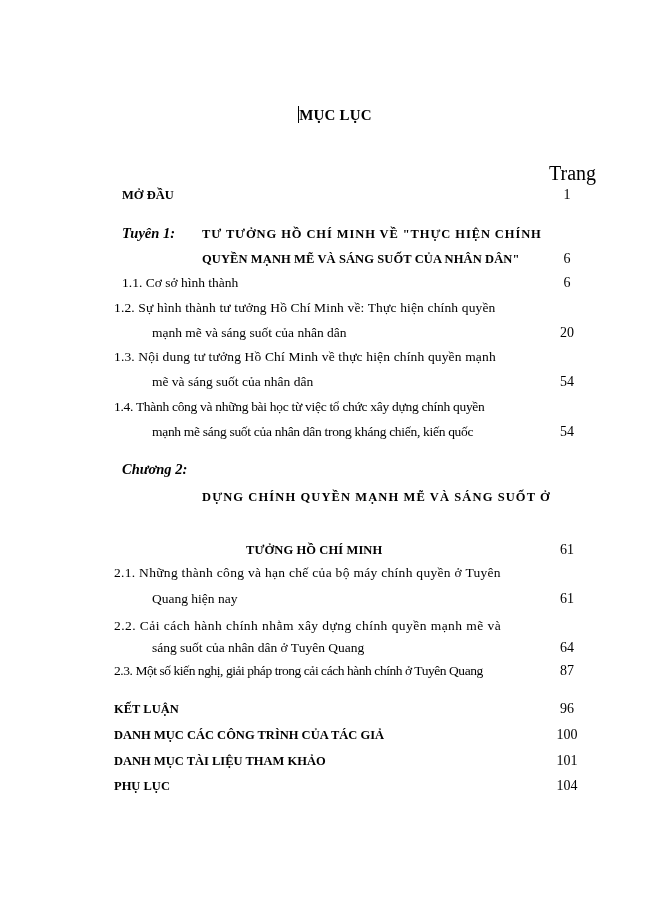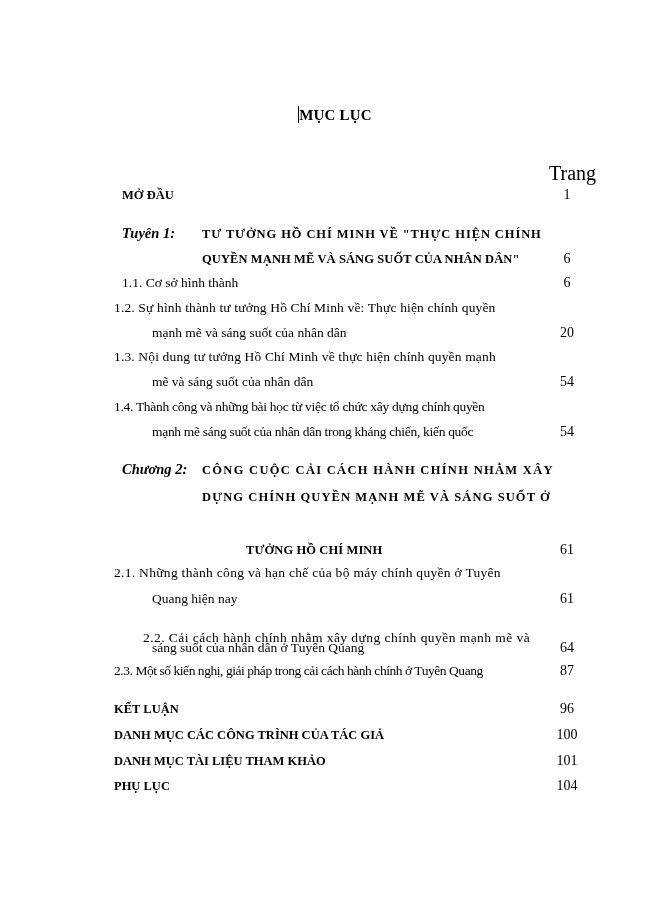--- a/index.html
+++ b/index.html
@@ -67,34 +67,33 @@
   </div>
 
   <div class="row" style="top:399px;height:46px;">
     <span class="line" style="left:-8px;top:0;letter-spacing:-0.3px;">1.4. Thành công và những bài học từ việc tổ chức xây dựng chính quyền</span>
     <span class="line" style="left:30px;top:25px;letter-spacing:-0.3px;">mạnh mẽ sáng suốt của nhân dân trong kháng chiến, kiến quốc</span>
     <span class="pg" style="top:25px;">54</span>
   </div>
 
   <div class="row" style="top:461px;height:100px;">
     <span class="line chap-label" style="left:0;top:0;">Chương 2:</span>
-    <span class="line chap-title" style="left:80px;top:2px;letter-spacing:1.3px;">CÔNG CUỘC CẢI CÁCH HÀNH CHÍNH NHẰM XÂY</span>
     <span class="line chap-title" style="left:80px;top:29px;letter-spacing:1.1px;">DỰNG CHÍNH QUYỀN MẠNH MẼ VÀ SÁNG SUỐT Ở</span>
     <span class="line chap-title" style="left:80px;top:82px;letter-spacing:0.1px;margin-left:44px;">TƯỞNG HỒ CHÍ MINH</span>
     <span class="pg" style="top:81px;">61</span>
   </div>
 
   <div class="row" style="top:565px;height:46px;">
     <span class="line" style="left:-8px;top:0;letter-spacing:0.3px;">2.1. Những thành công và hạn chế của bộ máy chính quyền ở Tuyên</span>
     <span class="line" style="left:30px;top:26px;">Quang hiện nay</span>
     <span class="pg" style="top:26px;">61</span>
   </div>
 
   <div class="row" style="top:614px;height:46px;">
-    <span class="line" style="left:-8px;top:16px;letter-spacing:0.45px;margin-left:29px;">2.2. Cải cách hành chính nhằm xây dựng chính quyền mạnh mẽ và</span>
+    <span class="line" style="left:-8px;top:4px;letter-spacing:0.45px;">2.2. Cải cách hành chính nhằm xây dựng chính quyền mạnh mẽ và</span>
     <span class="line" style="left:30px;top:26px;">sáng suốt của nhân dân ở Tuyên Quang</span>
     <span class="pg" style="top:26px;">64</span>
   </div>
 
   <div class="row" style="top:663px;height:20px;">
     <span class="line" style="left:-8px;top:0;letter-spacing:-0.45px;">2.3. Một số kiến nghị, giải pháp trong cải cách hành chính ở Tuyên Quang</span>
     <span class="pg" style="top:0;">87</span>
   </div>
 
   <div class="row" style="top:701px;height:20px;">

